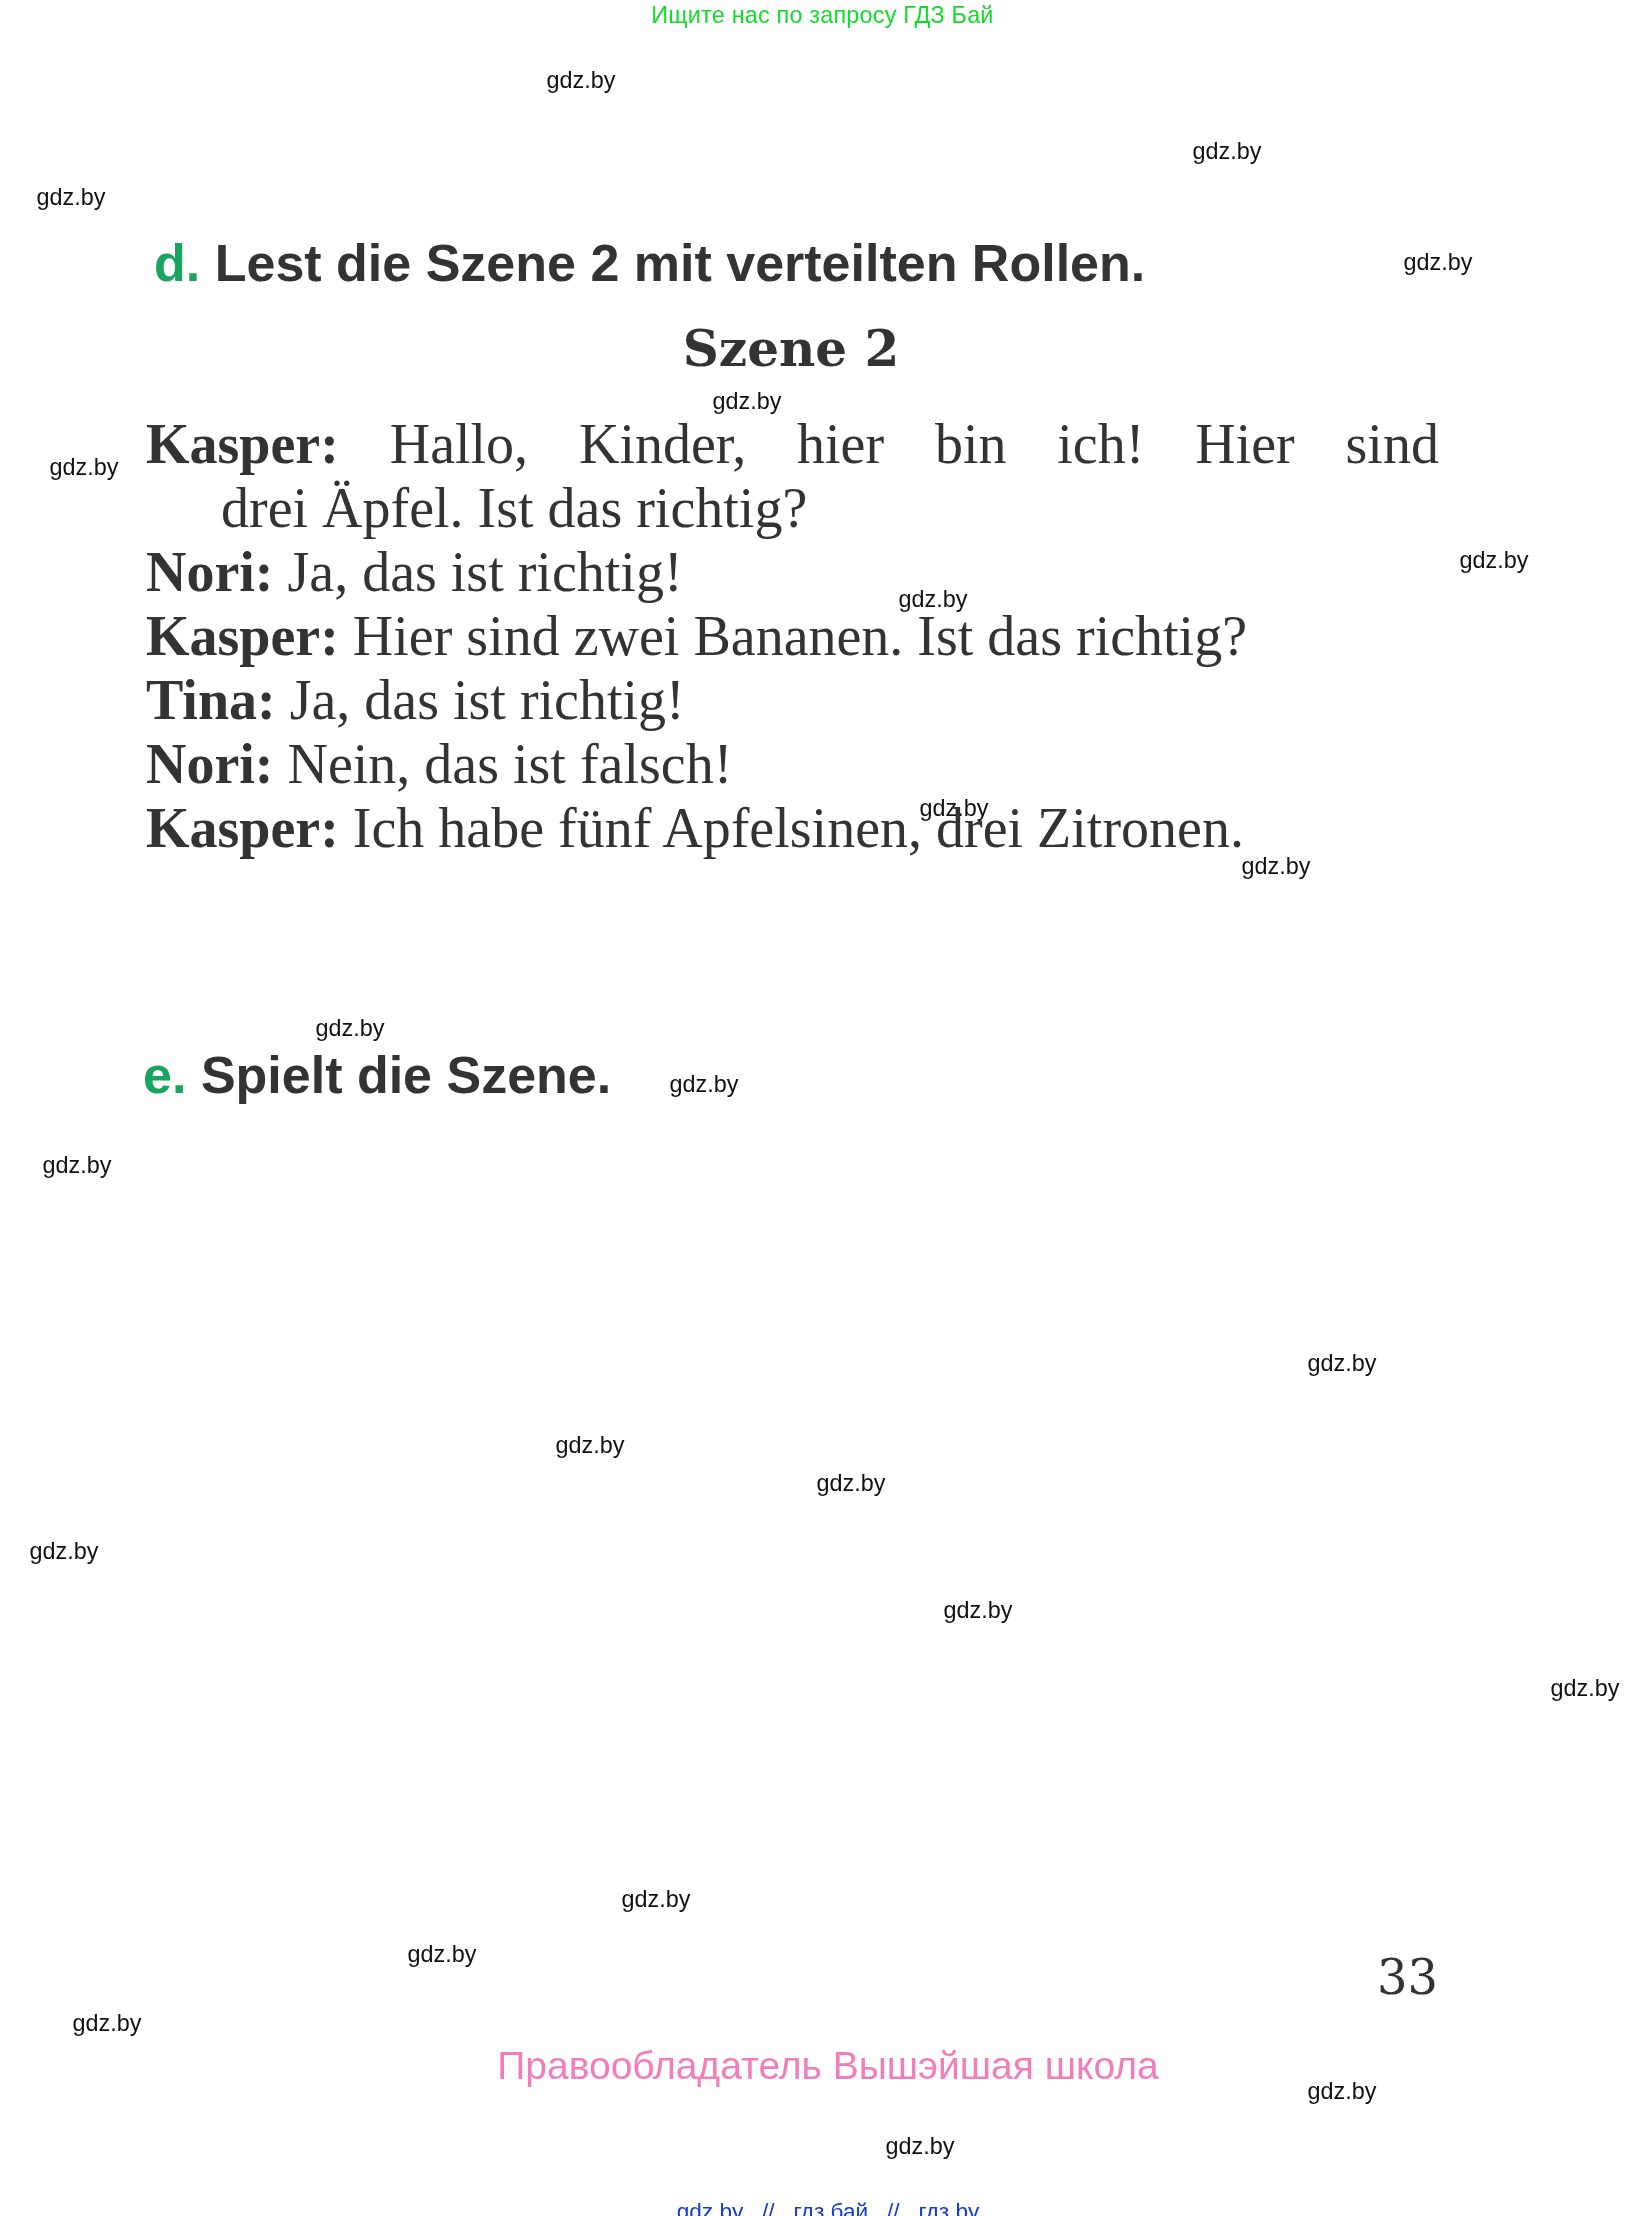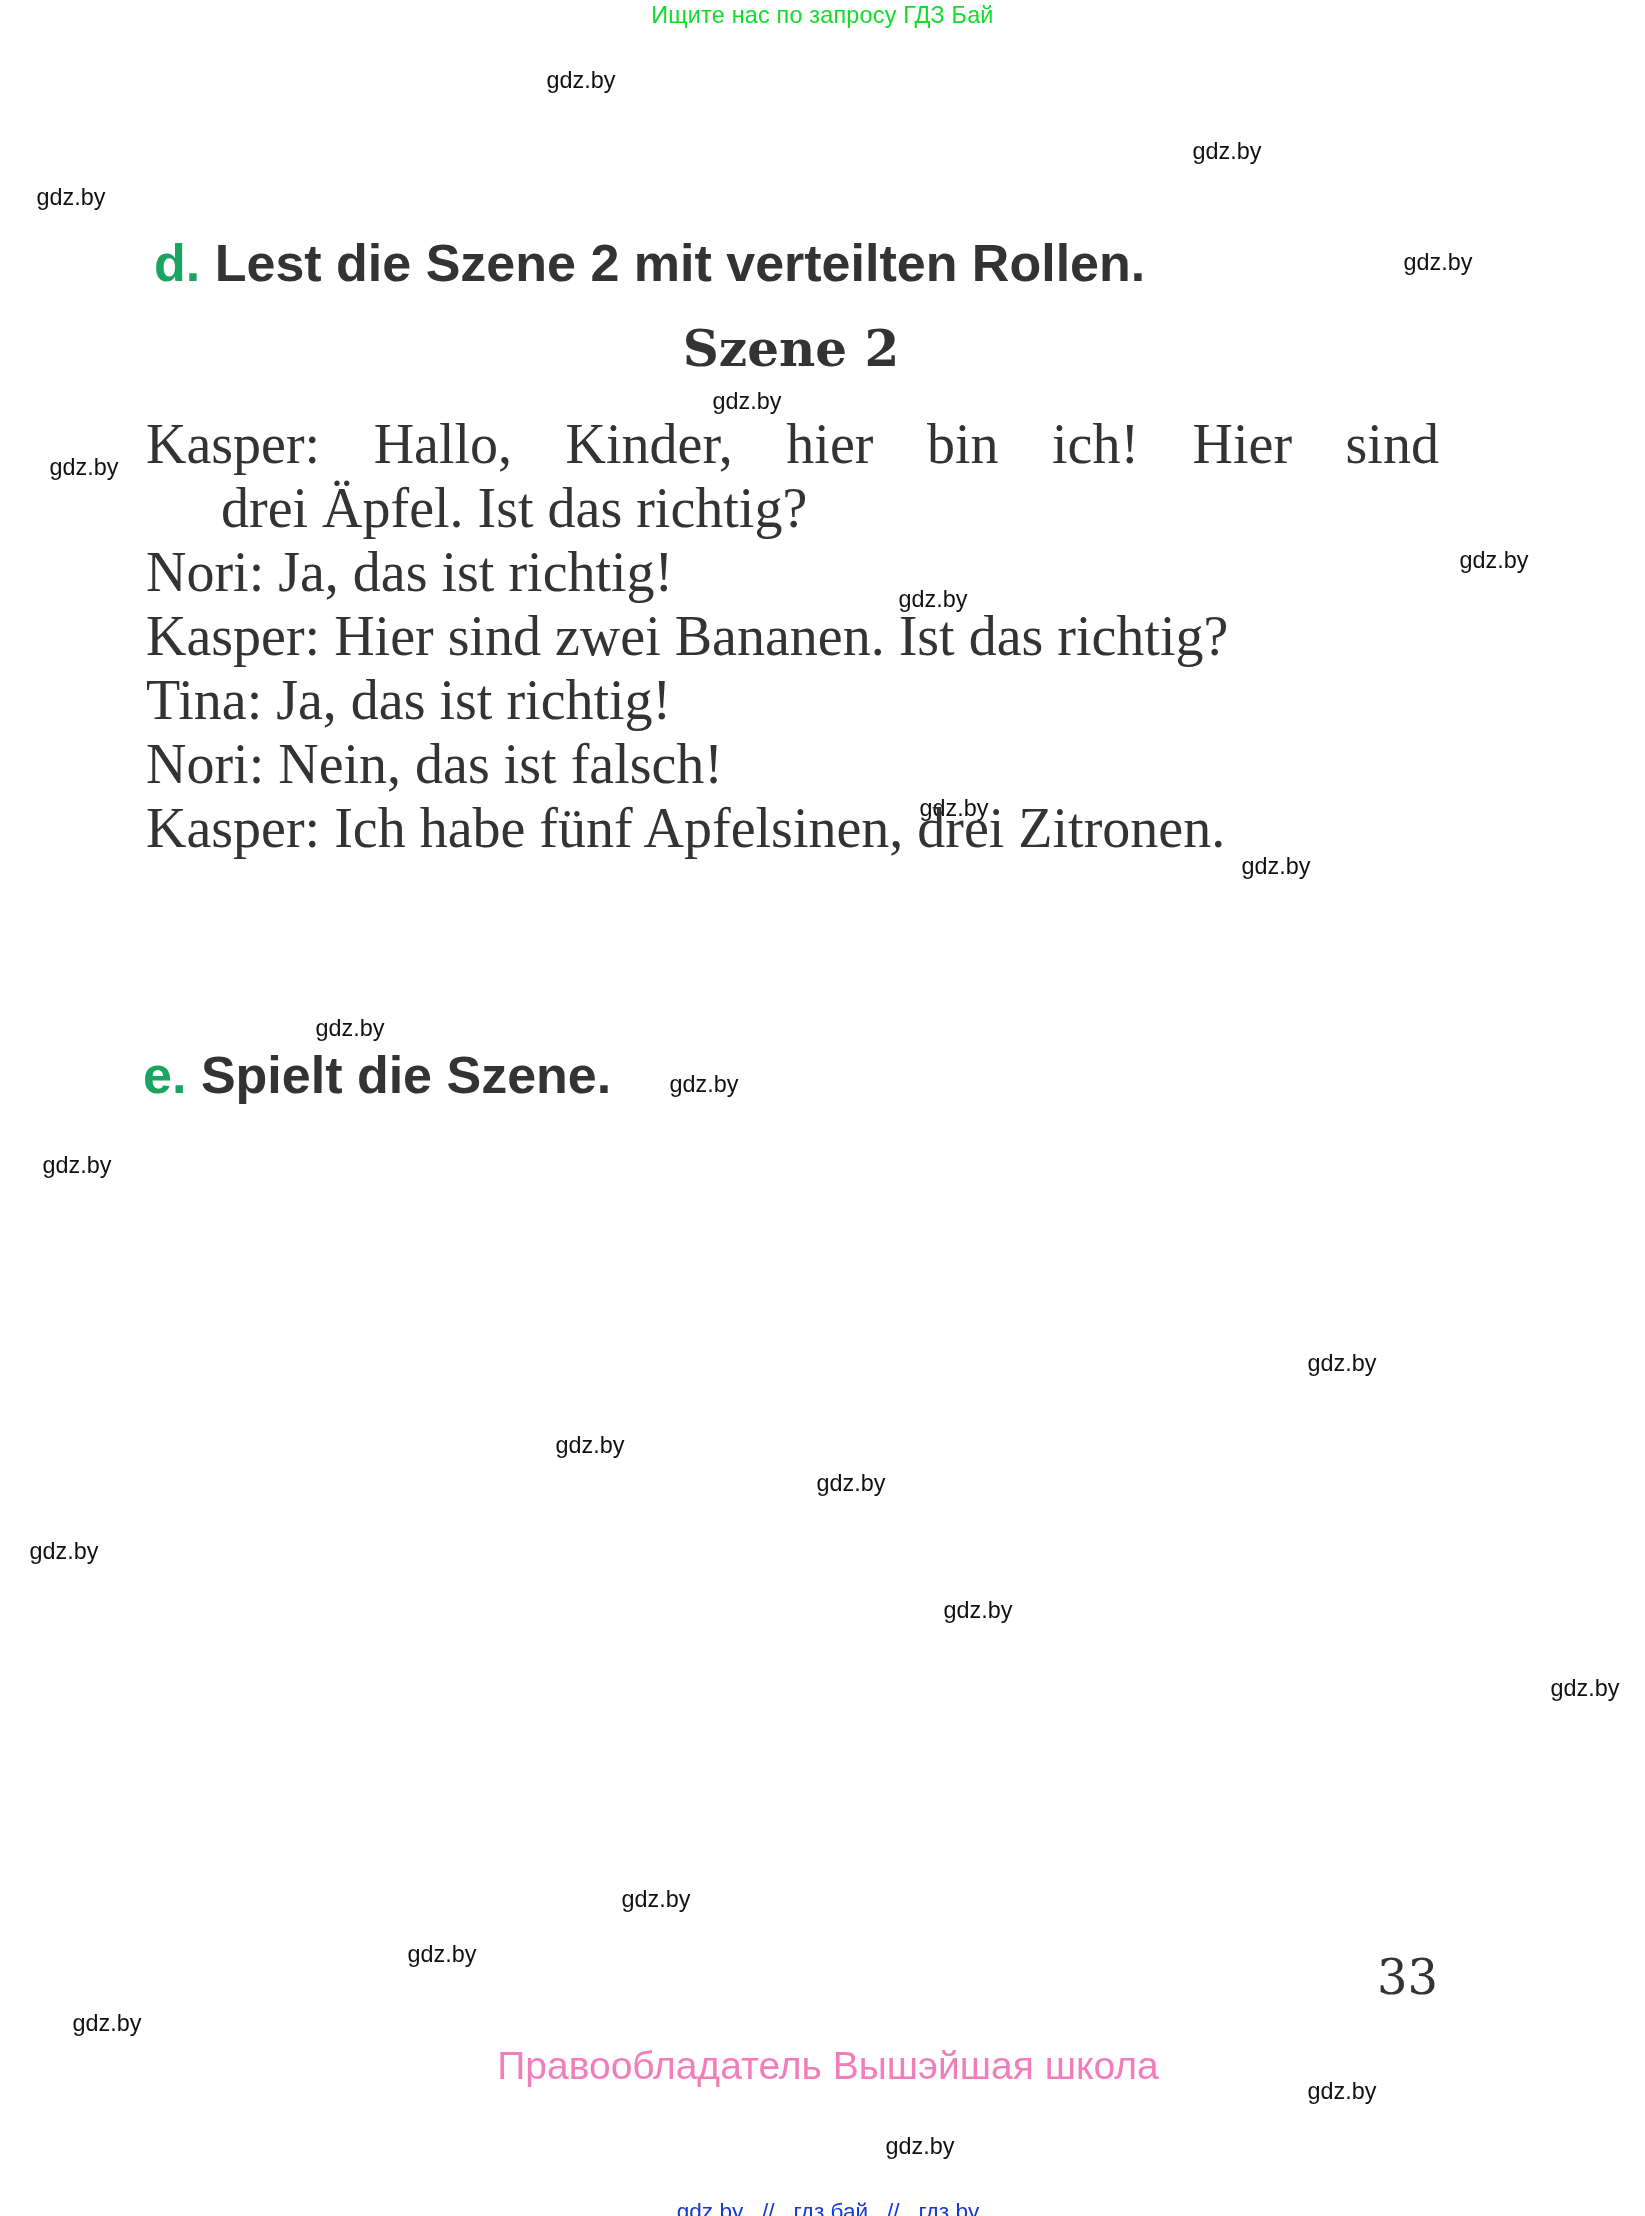--- a/index.html
+++ b/index.html
@@ -62,21 +62,21 @@
       position: absolute;
       left: 146px;
       top: 412px;
       width: 1289px;
       font-family: "Liberation Serif", serif;
       font-size: 56px;
       color: #333333;
       line-height: 64px;
     }
     .line { white-space: nowrap; }
-    .line .speaker { font-weight: normal; text-align: right; }
+    .line .speaker { font-weight: bold; text-align: right; }
     .line.justified {
       display: flex;
       justify-content: space-between;
       width: 1293px;
     }
     .line.cont {
       padding-left: 75px;
     }
     .page-number {
       position: absolute;

